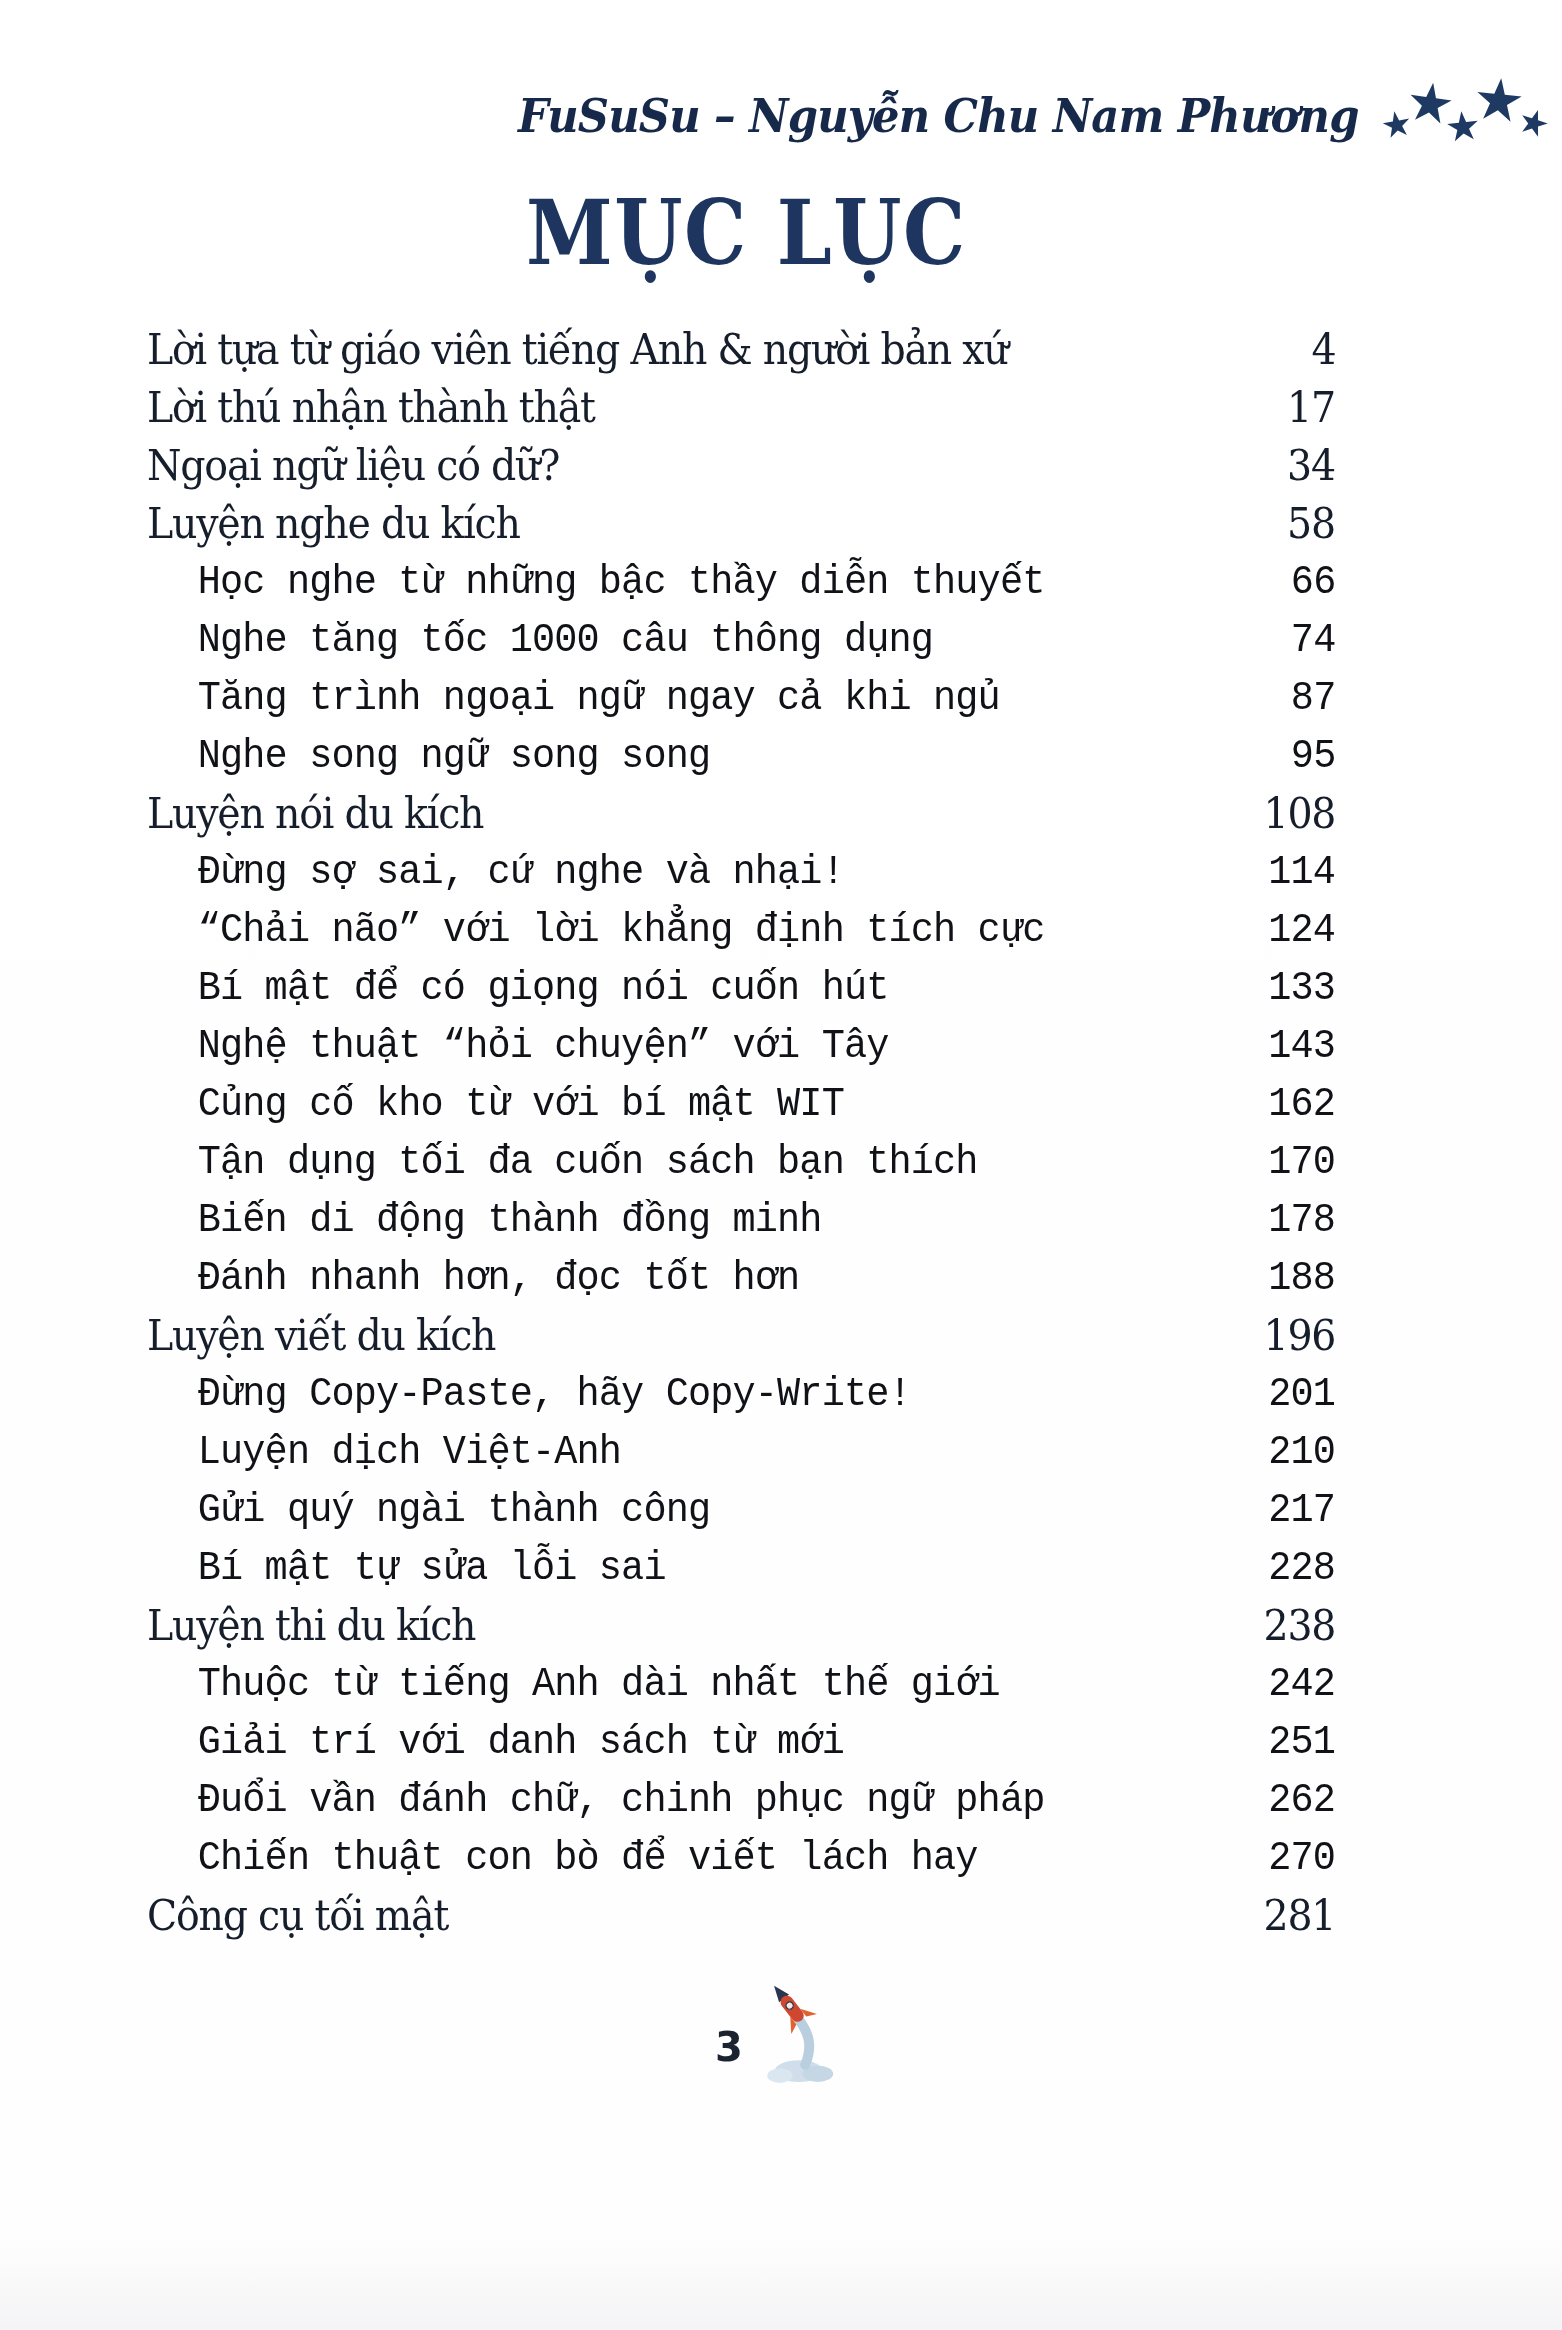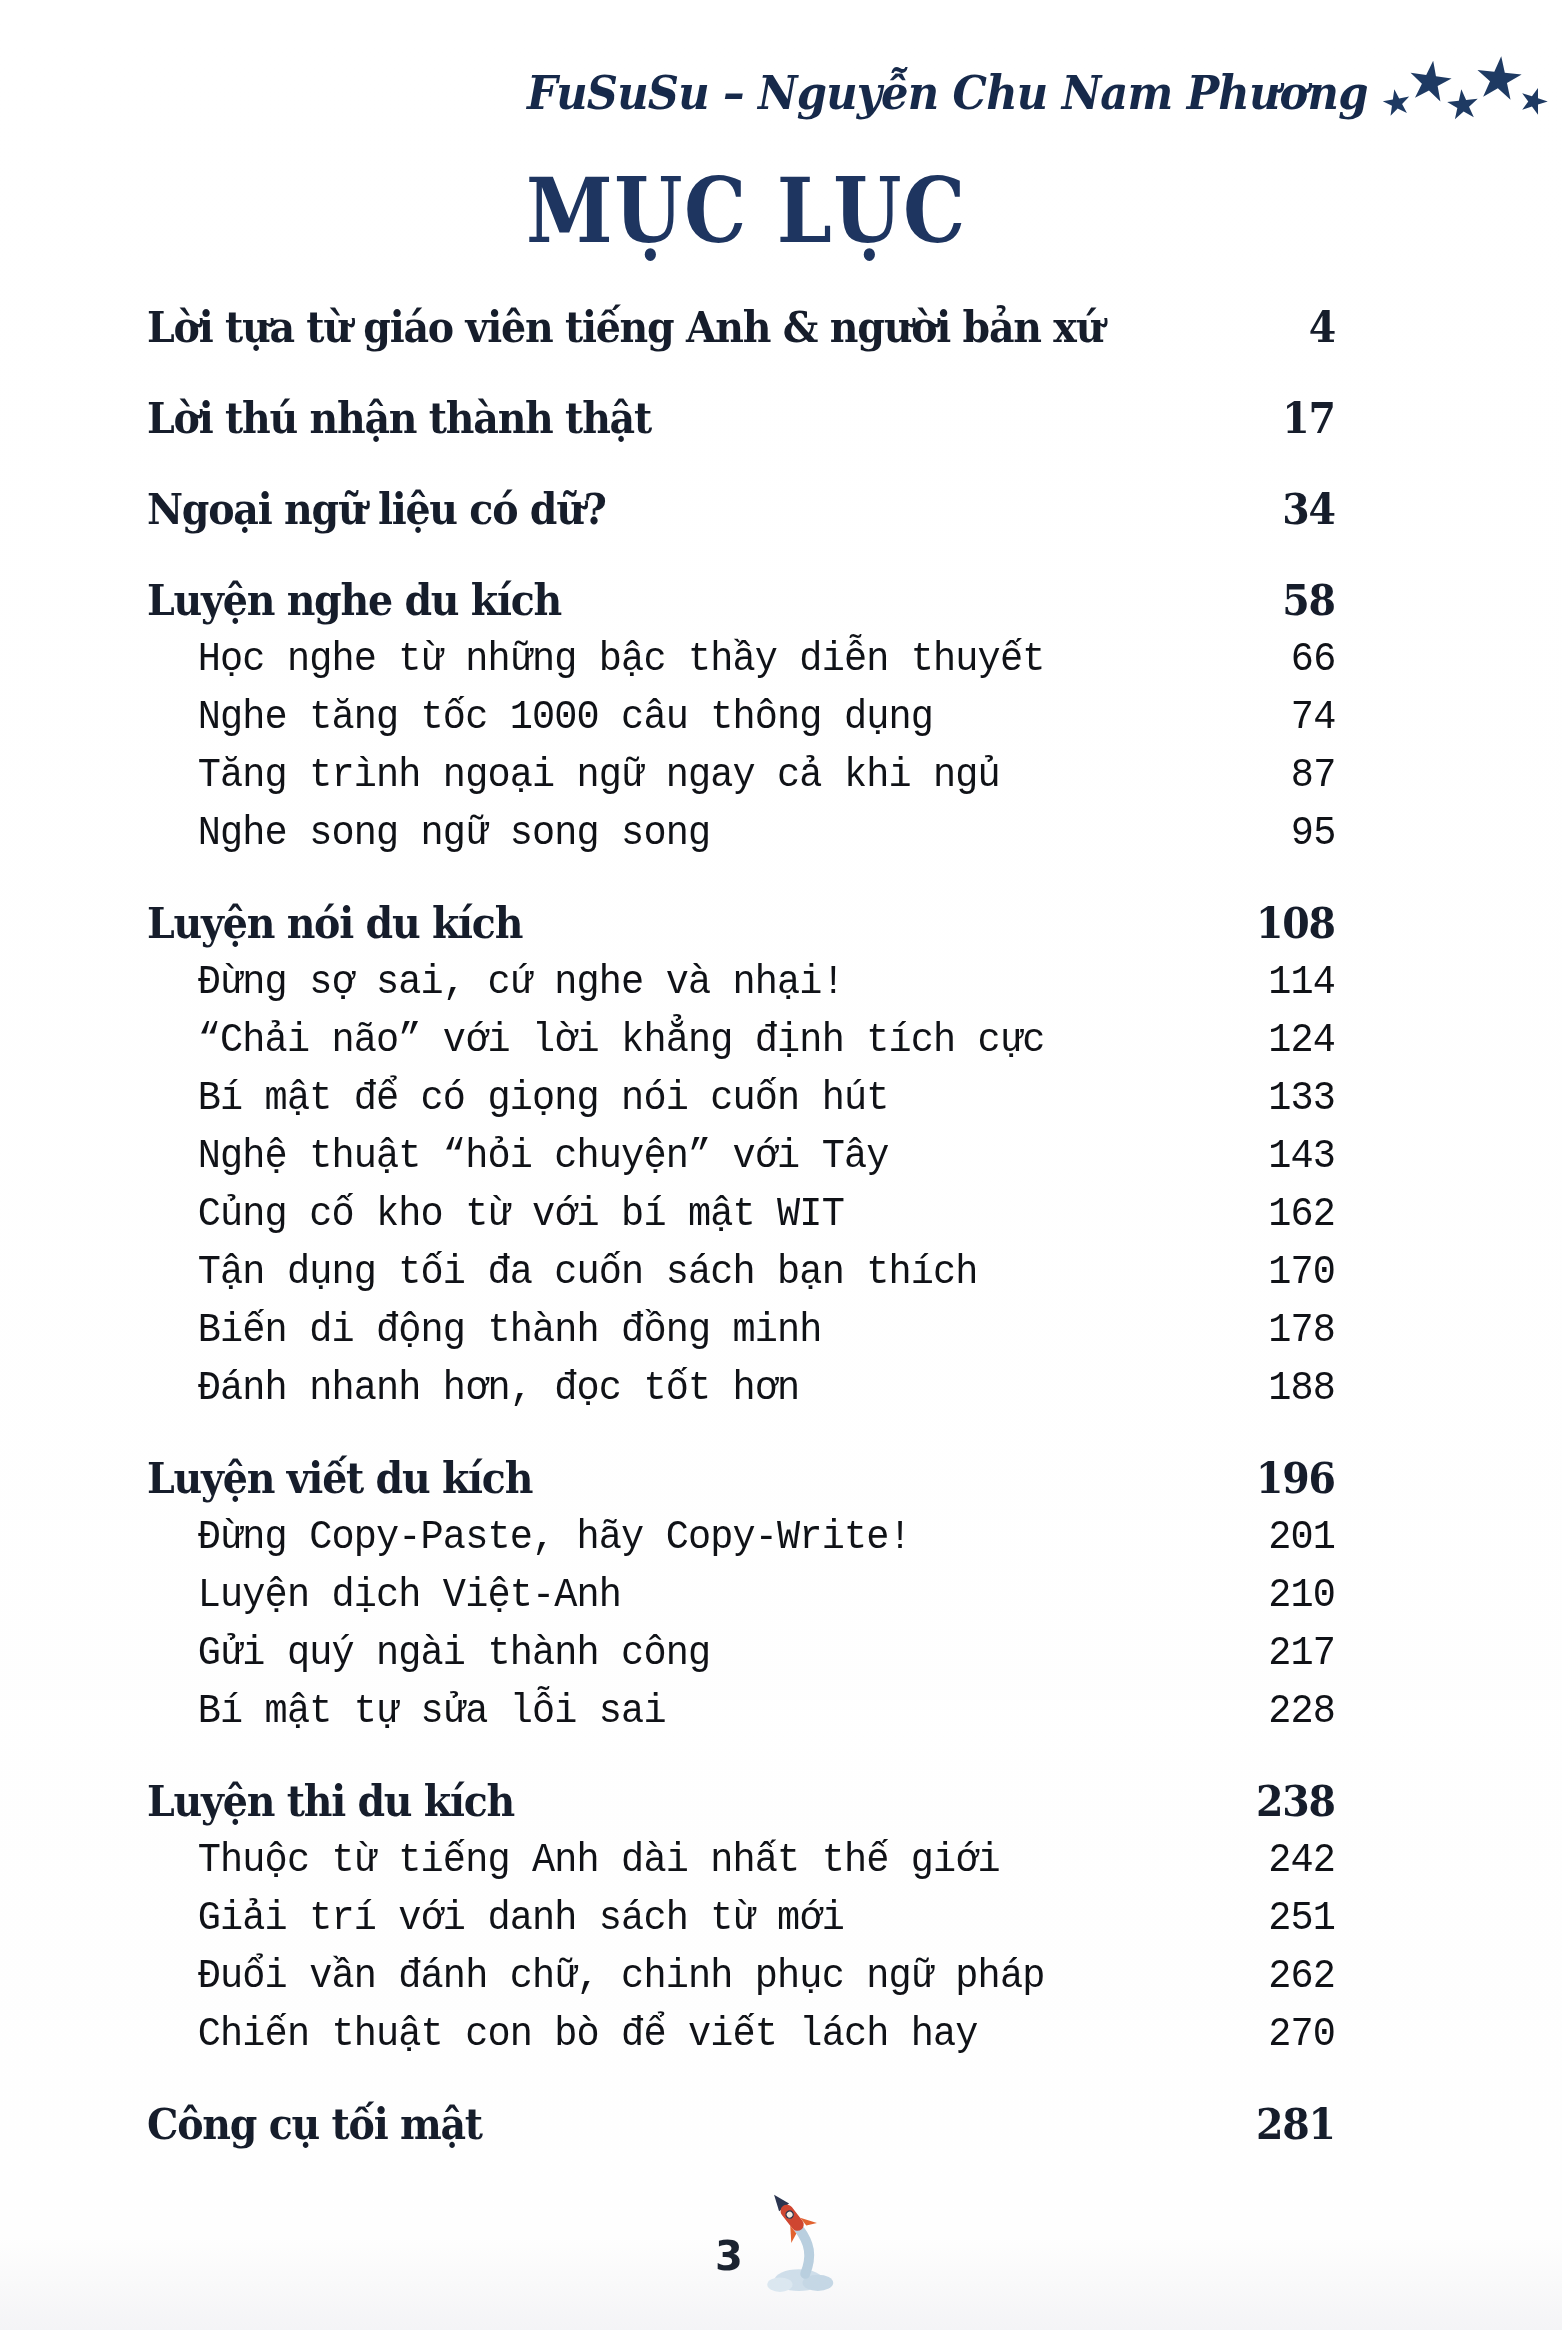--- a/index.html
+++ b/index.html
@@ -10,26 +10,26 @@
     position:relative;overflow:hidden;
   }
   .page{
     width:100%;height:100%;
     box-sizing:border-box;
     position:relative;
     background:linear-gradient(180deg,#ffffff 0%,#fefefe 96%,#f4f4f6 100%);
   }
   
   .header{
-    padding-top:63px;
+    padding-top:85px;
     padding-right:14px;
     display:flex;
     justify-content:flex-end;
-    align-items:center;
-    gap:17px;
+    align-items:flex-end;
+    gap:26px;
   }
   .author{
     font-style:italic;
     font-weight:bold;
     font-size:47px;
     color:#16294a;
     letter-spacing:-0.9px;
     transform:scaleX(0.92);
     transform-origin:right center;
     white-space:nowrap;
@@ -74,25 +74,24 @@
   }
   .toc-row .lbl{
     transform:scaleX(0.94);
     transform-origin:left center;
   }
   .toc-row .pg{
     transform:scaleX(0.94);
     transform-origin:right center;
   }
   .toc-row.level0{
-    font-weight:bold;
+    font-weight:normal;
     font-size:42px;
     color:#161d2b;
     letter-spacing:-1.3px;
-    margin-top:33px;
   }
   .toc-row.level1{
     font-size:41px;
     color:#101217;
     letter-spacing:-0.9px;
     font-family:Liberation Mono, monospace;
   }
   .toc-row.level1 .lbl{padding-left:54px;}
   
   .footer{

